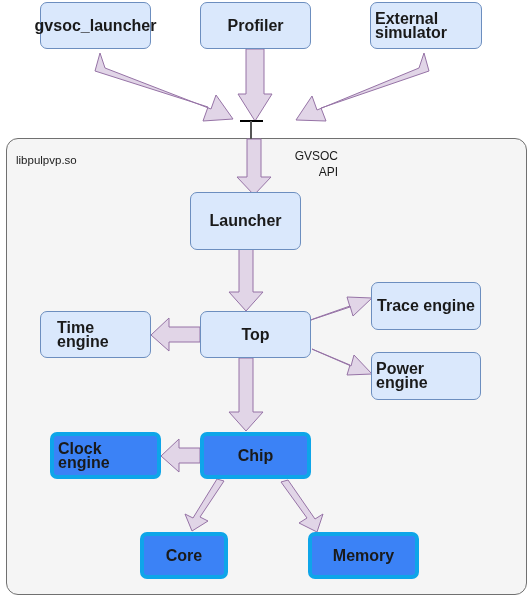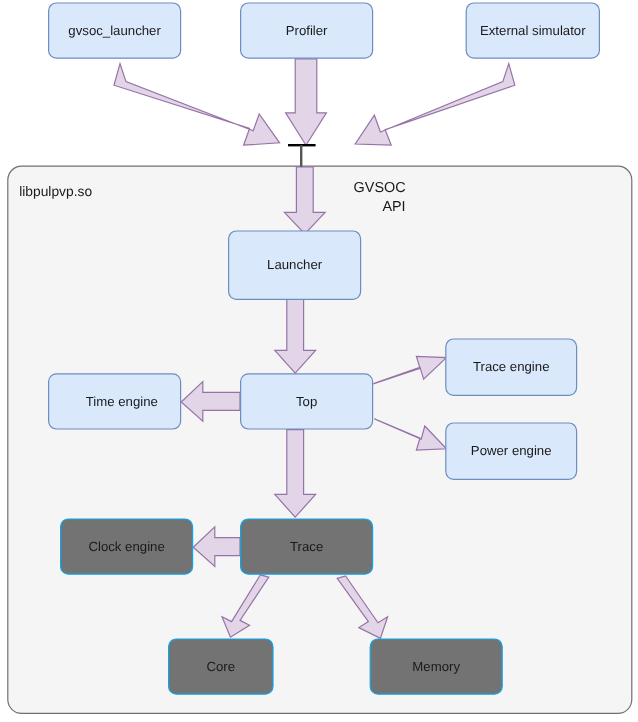--- a/index.html
+++ b/index.html
@@ -52,33 +52,34 @@
     line-height: 16px;
     color: #1a1a1a;
   }
   .node {
     position: absolute;
     box-sizing: border-box;
     display: flex;
     align-items: center;
     justify-content: center;
     border-radius: 7px;
-    font-size: 11px;
+    font-size: 16px;
     color: #1a1a1a;
     text-align: left;
     line-height: 14px;
     padding: 0 4px;
+    font-weight: bold;
   }
   .node.blue {
     background: #dae8fc;
     border: 1px solid #6c8ebf;
   }
   .node.green {
-    background: #737373;
-    border: 1px solid #0ea5e9;
+    background: #3b82f6;
+    border: 4px solid #0ea5e9;
   }
   .tconn-h {
     position: absolute;
     left: 240px;
     top: 120px;
     width: 23px;
     height: 2px;
     background: #000000;
   }
   .tconn-v {
@@ -136,21 +137,21 @@
   <div class="tconn-h"></div>
   <div class="tconn-v"></div>
 
   <div id="nodes">
       <div class="node blue" style="left: 40px; top: 2px; width: 111px; height: 47px;">
         <span>gvsoc_launcher</span>
       </div>
       <div class="node blue" style="left: 200px; top: 2px; width: 111px; height: 47px;">
         <span>Profiler</span>
       </div>
-      <div class="node blue" style="left: 388px; top: 2px; width: 112px; height: 47px;">
+      <div class="node blue" style="left: 370px; top: 2px; width: 112px; height: 47px;">
         <span>External simulator</span>
       </div>
       <div class="node blue" style="left: 190px; top: 192px; width: 111px; height: 58px;">
         <span>Launcher</span>
       </div>
       <div class="node blue" style="left: 40px; top: 311px; width: 111px; height: 47px; padding-left: 16px;">
         <span>Time engine</span>
       </div>
       <div class="node blue" style="left: 200px; top: 311px; width: 111px; height: 47px;">
         <span>Top</span>
@@ -158,21 +159,21 @@
       <div class="node blue" style="left: 371px; top: 282px; width: 110px; height: 48px;">
         <span>Trace engine</span>
       </div>
       <div class="node blue" style="left: 371px; top: 352px; width: 110px; height: 48px;">
         <span>Power engine</span>
       </div>
       <div class="node green" style="left: 50px; top: 432px; width: 111px; height: 47px;">
         <span>Clock engine</span>
       </div>
       <div class="node green" style="left: 200px; top: 432px; width: 111px; height: 47px;">
-        <span>Trace</span>
+        <span>Chip</span>
       </div>
       <div class="node green" style="left: 140px; top: 532px; width: 88px; height: 47px;">
         <span>Core</span>
       </div>
       <div class="node green" style="left: 280px; top: 532px; width: 111px; height: 47px; margin-left: 28px;">
         <span>Memory</span>
       </div>
     </div>
 
 </div>

